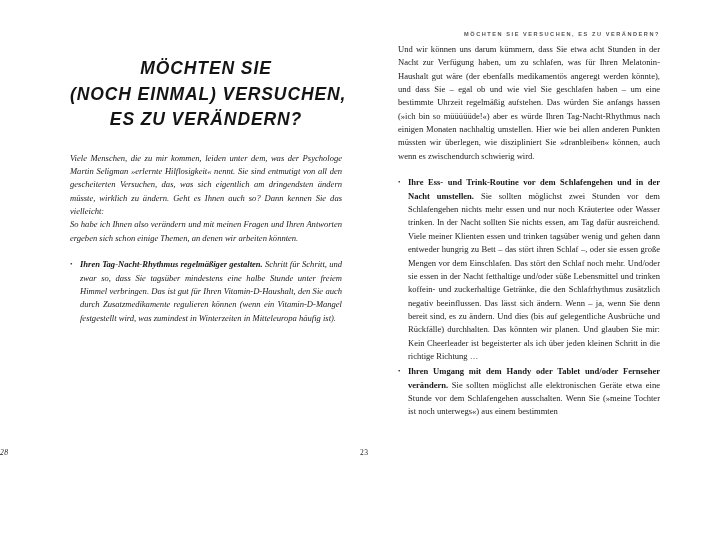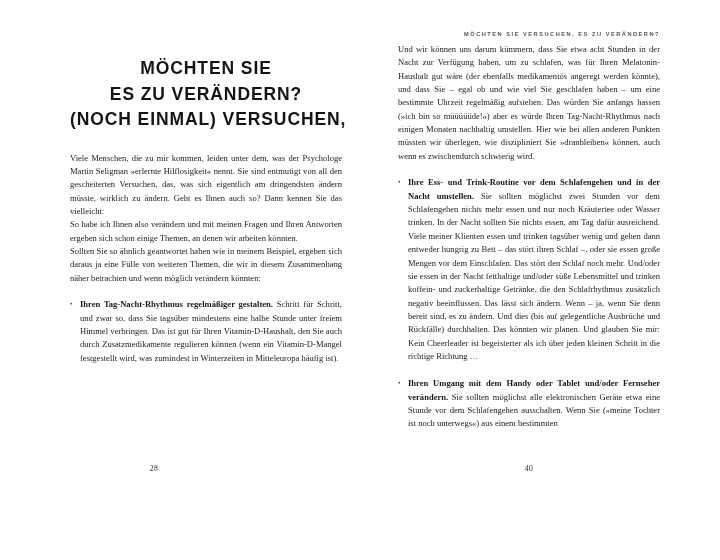--- a/index.html
+++ b/index.html
@@ -23,20 +23,21 @@
     background: #ffffff;
   }
   .page {
     position: relative;
     width: 360px;
     height: 505px;
     box-sizing: border-box;
   }
   .page-left {
     padding: 0 18px 0 70px;
+    font-style: italic;
   }
   .page-right {
     padding: 0 60px 0 38px;
   }
 
   
   .running-head {
     font-family: "Liberation Sans", "DejaVu Sans", sans-serif;
     font-size: 5.6px;
     letter-spacing: 1.55px;
@@ -97,58 +98,56 @@
   }
   ul.bullets > li::before {
     content: "\2022";
     position: absolute;
     left: 0px;
     top: -0.5px;
     font-size: 7px;
     line-height: 13.35px;
     color: #1a1a1a;
   }
-  ul.bullets > li + li { margin-top: 14px; }
+  ul.bullets > li + li { margin-top: 2px; }
   .lead-in { font-weight: 700; }
 
   .gap-line { height: 13.35px; }
 
   
   .folio {
     position: absolute;
-    bottom: 32px;
+    bottom: 48px;
     left: 0;
     right: 0;
-    text-align: center;
     font-size: 7.6px;
     letter-spacing: 0.4px;
     color: #262626;
   }
   .page-left .folio { padding-right: 52px; }
   .page-right .folio { padding-left: 0px; padding-right: 22px; }
 </style>
 </head>
 <body>
 
 <div class="spread">
 
   <div class="page page-left">
 
     <div class="running-head-spacer"></div>
 
     <h1 class="chapter-title">
       <span class="tline">MÖCHTEN SIE</span>
+      <span class="tline">(NOCH EINMAL) VERSUCHEN,</span>
       <span class="tline">ES ZU VERÄNDERN?</span>
-      <span class="tline">(NOCH EINMAL) VERSUCHEN,</span>
     </h1>
 
     <div class="body-col">
       <p class="flow">Viele Menschen, die zu mir kommen, leiden unter dem, was der Psychologe Martin Seligman »erlernte Hilflosigkeit« nennt. Sie sind entmutigt von all den gescheiterten Versuchen, das, was sich eigentlich am dringendsten ändern müsste, wirklich zu ändern. Geht es Ihnen auch so? Dann kennen Sie das vielleicht:</p>
       <p class="flow">So habe ich Ihnen also verändern und mit meinen Fragen und Ihren Antworten ergeben sich schon einige Themen, an denen wir arbeiten könnten.</p>
-      <p class="flow">Sollten Sie so ähnlich geantwortet haben wie in meinem Beispiel, ergeben sich daraus ja eine Fülle von weiteren Themen, die wir in diesem Zusammenhang näher betrachten und wenn möglich verändern könnten:</p>
 
       <div class="gap-line"></div>
 
       <ul class="bullets">
         <li>
           <span class="lead-in">Ihren Tag-Nacht-Rhythmus regelmäßiger gestalten.</span><span> Schritt für Schritt, und zwar so, dass Sie tagsüber mindestens eine halbe Stunde unter freiem Himmel verbringen. Das ist gut für Ihren Vitamin-D-Haushalt, den Sie auch durch Zusatzmedikamente regulieren können (wenn ein Vitamin-D-Mangel festgestellt wird, was zumindest in Winterzeiten in Mitteleuropa häufig ist).</span>
         </li>
       </ul>
     </div>
 
@@ -167,16 +166,16 @@
       <ul class="bullets">
         <li>
           <span class="lead-in">Ihre Ess- und Trink-Routine vor dem Schlafengehen und in der Nacht umstellen.</span><span> Sie sollten möglichst zwei Stunden vor dem Schlafengehen nichts mehr essen und nur noch Kräutertee oder Wasser trinken. In der Nacht sollten Sie nichts essen, am Tag dafür ausreichend. Viele meiner Klienten essen und trinken tagsüber wenig und gehen dann entweder hungrig zu Bett – das stört ihren Schlaf –, oder sie essen große Mengen vor dem Einschlafen. Das stört den Schlaf noch mehr. Und/oder sie essen in der Nacht fetthaltige und/oder süße Lebensmittel und trinken koffein- und zuckerhaltige Getränke, die den Schlafrhythmus zusätzlich negativ beeinflussen. Das lässt sich ändern. Wenn – ja, wenn Sie denn bereit sind, es zu ändern. Und dies (bis auf gelegentliche Ausbrüche und Rückfälle) durchhalten. Das könnten wir planen. Und glauben Sie mir: Kein Cheerleader ist begeisterter als ich über jeden kleinen Schritt in die richtige Richtung …</span>
         </li>
         <li>
           <span class="lead-in">Ihren Umgang mit dem Handy oder Tablet und/oder Fernseher verändern.</span><span> Sie sollten möglichst alle elektronischen Geräte etwa eine Stunde vor dem Schlafengehen ausschalten. Wenn Sie (»meine Tochter ist noch unterwegs«) aus einem bestimmten</span>
         </li>
       </ul>
     </div>
 
-    <div class="folio">40</div>
+    <div class="folio">23</div>
   </div>
 
 </div>
 
 </body></html>

